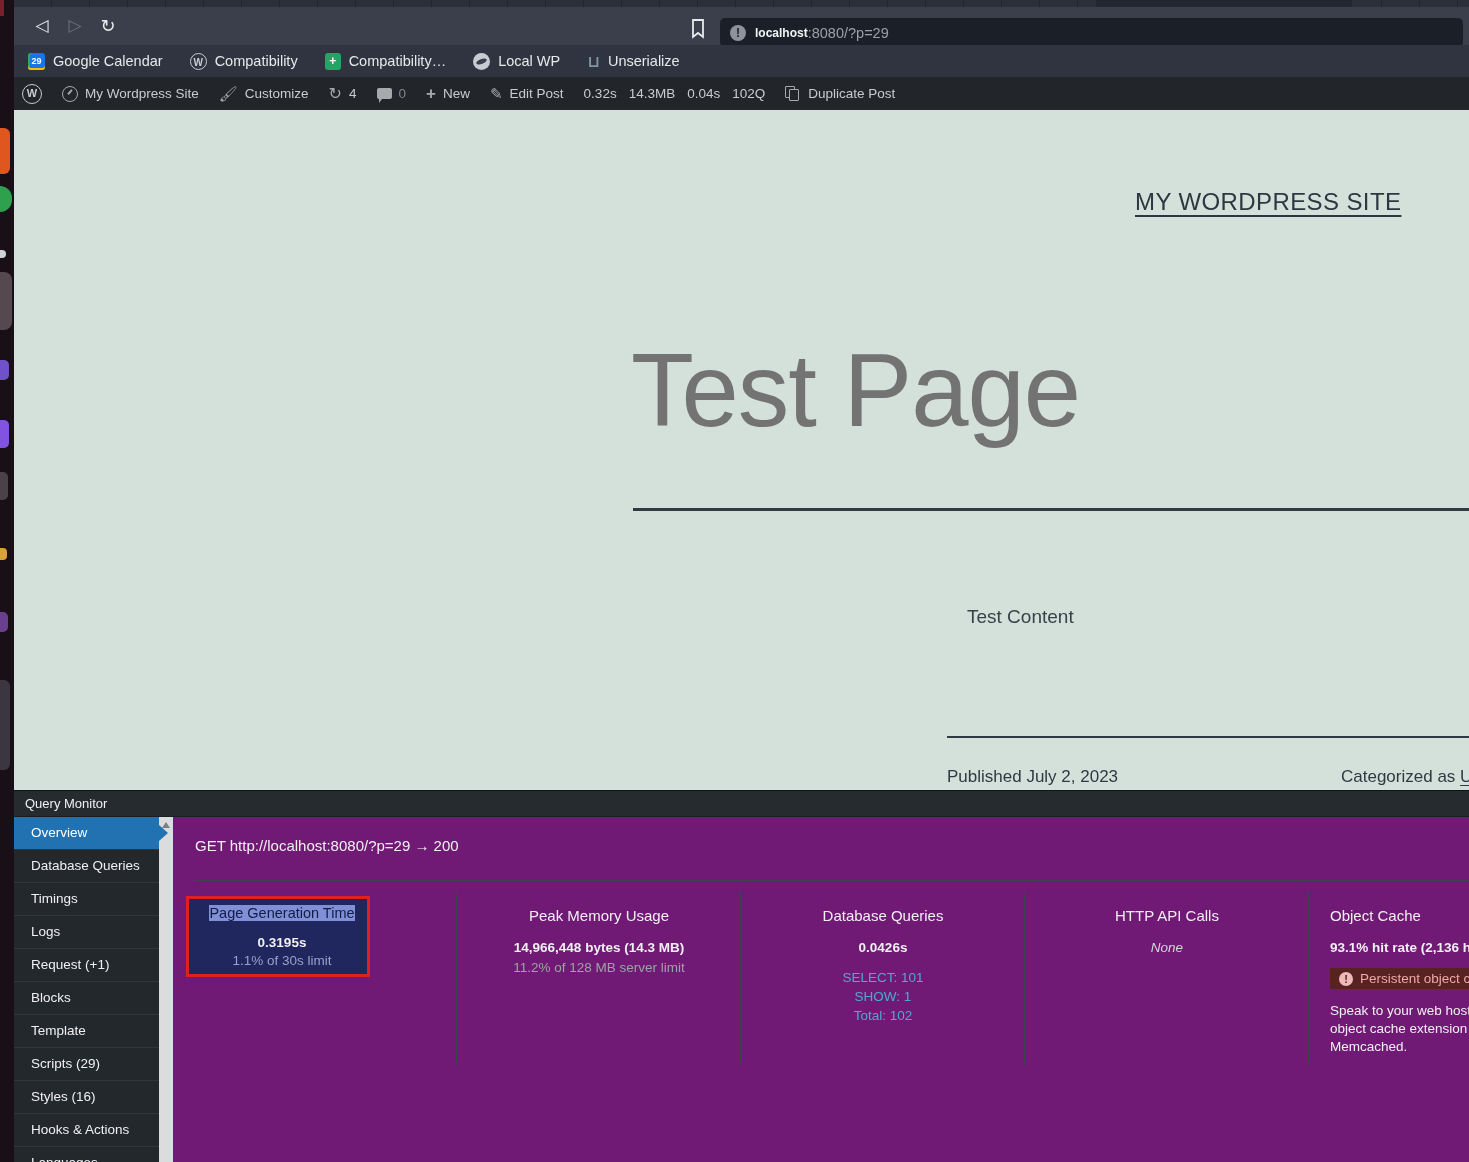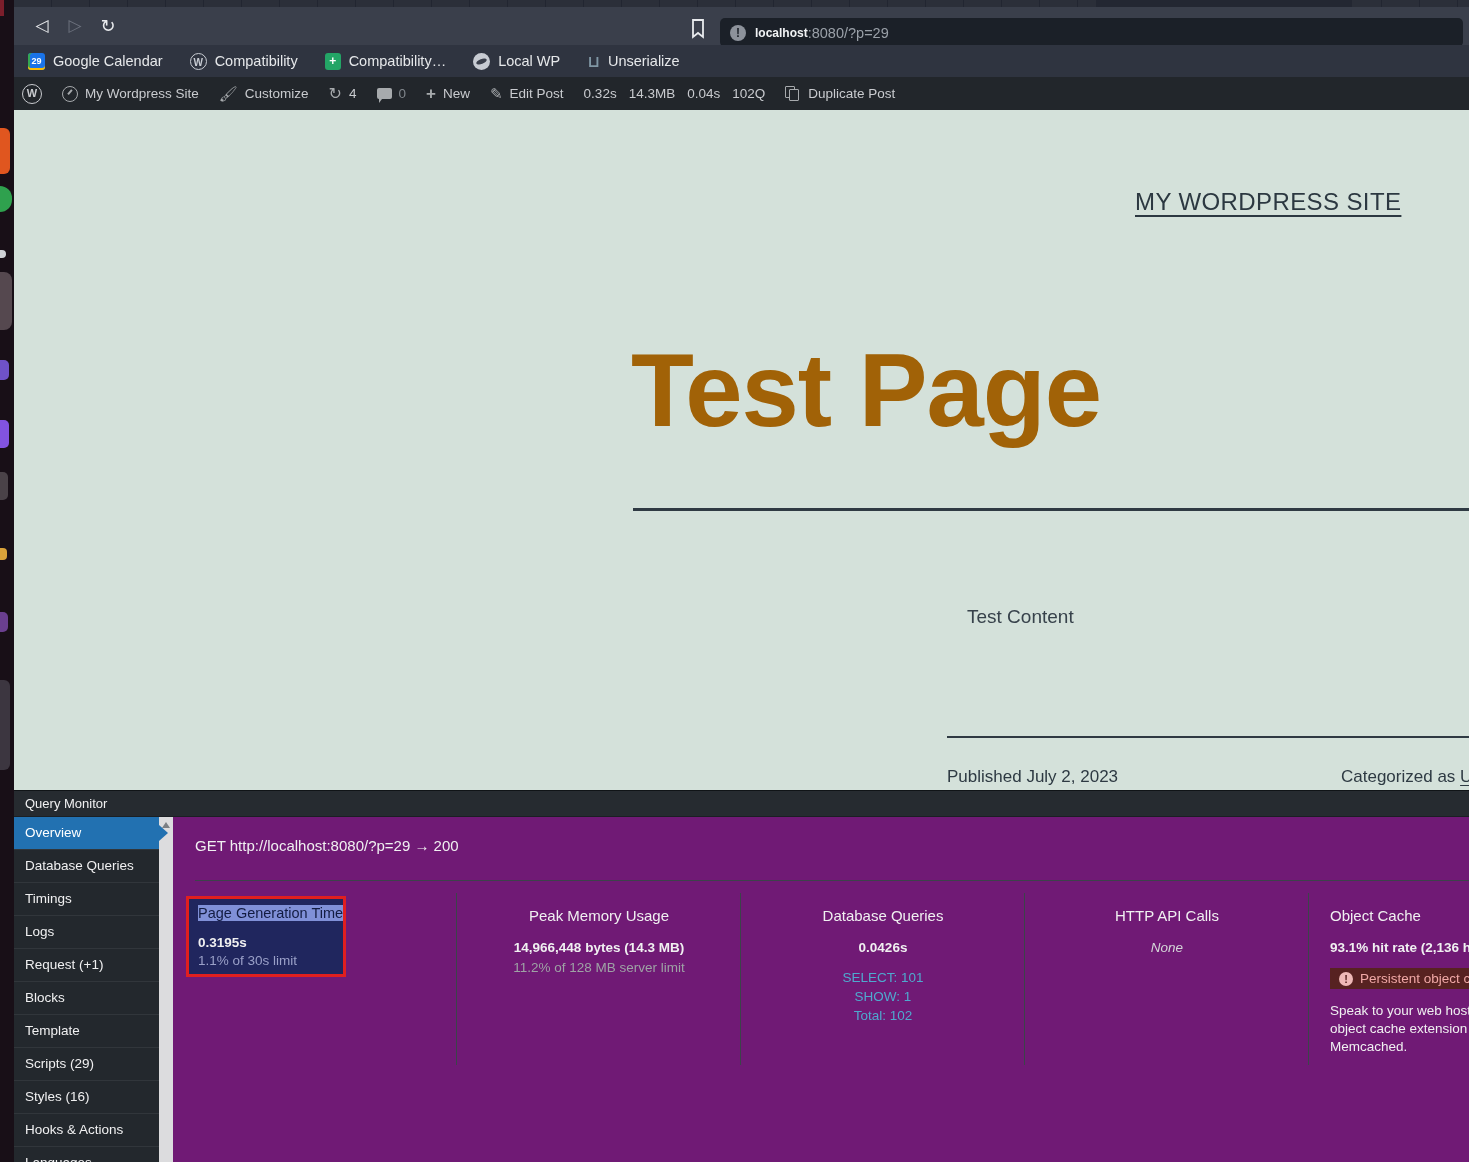--- a/index.html
+++ b/index.html
@@ -51,35 +51,35 @@
   .bubble:after{content:"";position:absolute;left:2px;bottom:-4px;border:4px solid transparent;border-top-color:#a7aaad;border-left-color:#a7aaad;border-width:4px 3px;}
   .dimtext{color:#80868c;}
   .qm-stats{display:flex;gap:12px;padding:0 10px;}
   .dup-pages{width:16px;height:15px;position:relative;}
   .dup-pages b,.dup-pages i{position:absolute;width:10px;height:12px;border:1.5px solid #a7aaad;background:#22262b;box-sizing:border-box;border-radius:1px;}
   .dup-pages b{left:0;top:0;} .dup-pages i{left:4px;top:3px;}
   
   .page{position:absolute;left:0;top:110px;right:0;height:680px;background:#d4e1da;color:#2e3a43;}
   .site-title{position:absolute;left:1121px;top:78px;font-size:24px;letter-spacing:.4px;
     color:#2c3841;text-decoration:underline;text-underline-offset:5px;white-space:nowrap;}
-  .post-title{position:absolute;left:617px;top:222px;font-size:103px;font-weight:700;
-    letter-spacing:-1px;color:#a16207;white-space:nowrap;font-stretch:semi-condensed;}
+  .post-title{position:absolute;left:617px;top:222px;font-size:103px;font-weight:400;
+    letter-spacing:-1px;color:#737373;white-space:nowrap;font-stretch:semi-condensed;}
   .hr1{position:absolute;left:619px;top:398px;right:0;border-top:3px solid #2f3a43;}
   .post-content{position:absolute;left:933px;top:496px;font-size:19px;color:#37424b;margin-left:20px;}
   .hr2{position:absolute;left:933px;top:626px;right:0;border-top:2px solid #2f3a43;}
   .pub{position:absolute;left:933px;top:657px;font-size:17px;}
   .cat{position:absolute;left:1327px;top:657px;font-size:17px;white-space:nowrap;}
   .cat a{color:#2e3a43;text-decoration:underline;text-underline-offset:3px;}
   
   .qm{position:absolute;left:0;top:790px;right:0;height:372px;background:#701a75;border-top:1px solid #101417;}
   .qm-titlebar{height:25px;background:#262b30;color:#f0f0f1;font-size:13px;line-height:25px;
     padding-left:11px;border-bottom:1px solid #1b1f23;}
   .qm-body{position:absolute;left:0;top:26px;right:0;bottom:0;}
   .qm-menu{position:absolute;left:0;top:0;width:145px;bottom:0;background:#23282d;}
-  .qm-menu .mi{height:32px;line-height:32px;padding-left:11px;font-size:13.5px;color:#f0f0f1;
+  .qm-menu .mi{height:32px;line-height:32px;padding-left:17px;font-size:13.5px;color:#f0f0f1;
     border-bottom:1px solid #31363b;position:relative;cursor:pointer;white-space:nowrap;}
   .qm-menu .mi.sel{background:#2271b1;color:#fff;}
   .qm-menu .mi.sel:after{content:"";position:absolute;right:-9px;top:50%;margin-top:-8px;z-index:6;
     border-top:8px solid transparent;border-bottom:8px solid transparent;border-left:9px solid #2271b1;}
   .qm-scroll{position:absolute;left:145px;top:0;width:14px;bottom:0;background:#dcdcde;z-index:5;}
   .qm-scroll .up{display:block;margin:5px auto 0;width:0;height:0;
     border-left:4px solid transparent;border-right:4px solid transparent;border-bottom:6px solid #7b7f84;}
   .qm-main{position:absolute;left:159px;top:0;right:0;bottom:0;padding:20px 0 0 22px;color:#f0f0f1;}
   .qm-get{font-size:15px;}
   .qm-sep{border-top:1px solid #3c434a;margin:26px 0 12px 0;}
@@ -87,22 +87,22 @@
   .cell{box-sizing:border-box;border-right:1px solid #3c434a;padding:14px 20px 0 21px;flex:0 0 auto;}
   .cell.c1{width:262px;padding-left:0;padding-top:0;}
   .cell.c2,.cell.c3,.cell.c4{width:284px;text-align:center;}
   .cell.c5{width:360px;border-right:none;}
   .cell h3{margin:0 0 16px 0;font-size:15px;font-weight:400;color:#f0f0f1;}
   .val{font-size:13.5px;font-weight:bold;color:#f0f0f1;}
   .sub{font-size:13.5px;color:#9ea2a5;margin-top:5px;}
   .qlinks{margin-top:14px;}
   .qlinks a{display:block;color:#4fa9ce;font-size:13.5px;text-decoration:none;line-height:18px;margin-top:1px;}
   .none-val{font-size:13.5px;font-style:italic;color:#d4d6d8;}
-  .hl-box{box-sizing:border-box;width:160px;margin-left:-9px;margin-top:3px;border:3px solid #e01f1f;
-    background:#20265e;padding:5px 1px 6px 9px;}
+  .hl-box{box-sizing:border-box;width:184px;margin-left:-9px;margin-top:3px;border:3px solid #e01f1f;
+    background:#20265e;padding:5px 1px 6px 9px;text-align:center;}
   .hl-box .ttl{font-size:14.5px;background:#8090d8;color:#131c42;white-space:nowrap;}
   .hl-box .val{margin-top:13px;} .hl-box .sub{color:#9aa0c8;margin-top:3px;}
   .badge{display:inline-flex;align-items:center;gap:7px;margin-top:13px;background:#572221;
     color:#f0a8a6;font-size:13.5px;padding:3px 9px;white-space:nowrap;}
   .badge .bi{width:14px;height:14px;border-radius:50%;background:#efb9b7;color:#572221;font-weight:bold;
     font-size:11px;line-height:14px;text-align:center;flex:0 0 auto;}
   .advice{margin-top:13px;font-size:13.5px;line-height:18px;color:#f0f0f1;white-space:pre-line;}
 </style>
 </head>
 <body>

